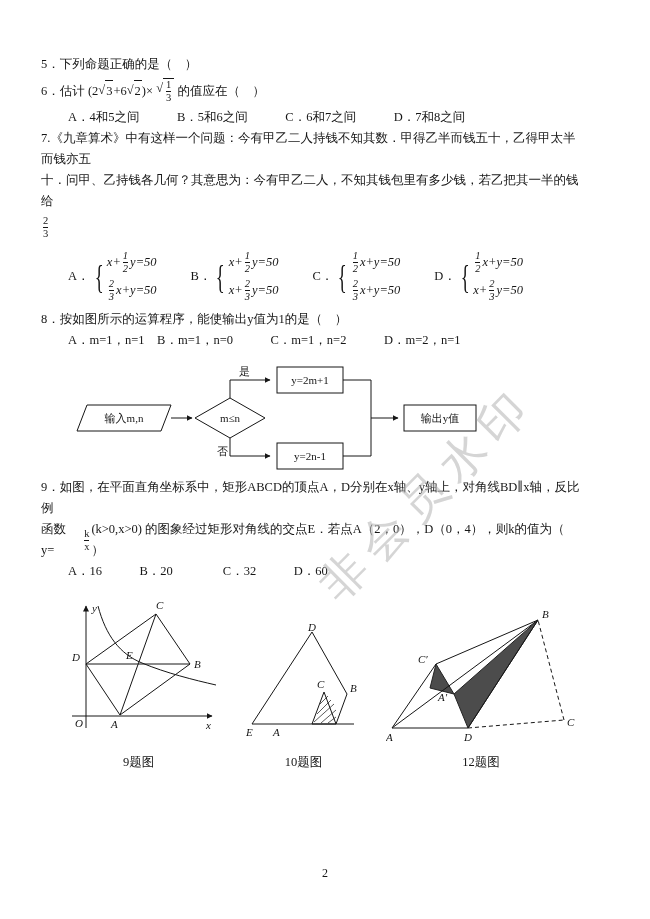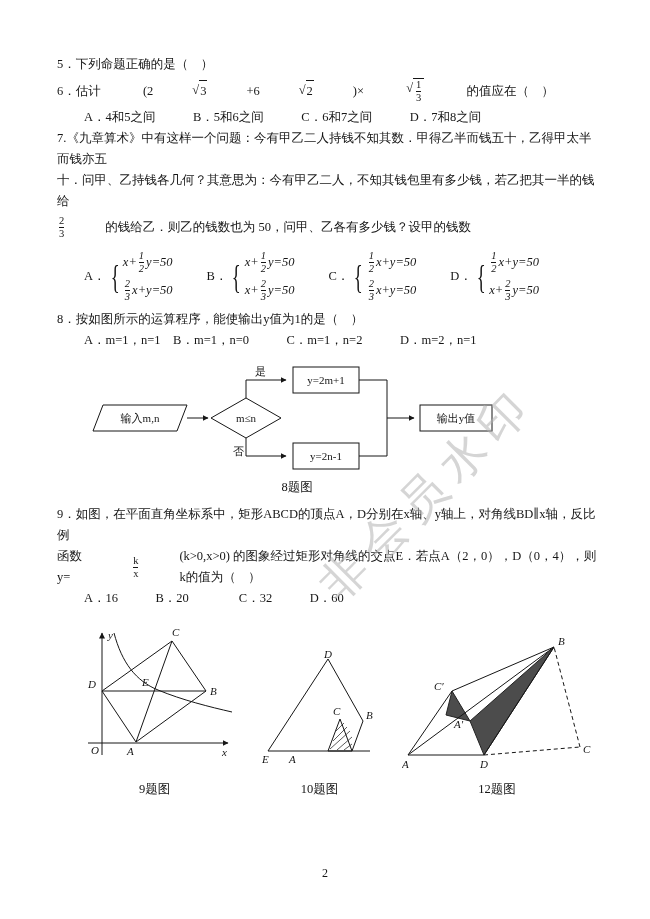--- a/index.html
+++ b/index.html
@@ -5,24 +5,24 @@
   * { box-sizing: border-box; }
   html, body { margin: 0; padding: 0; }
   body {
     width: 650px; height: 919px;
     background: #ffffff;
     font-family: "Liberation Serif", "DejaVu Serif", serif;
     color: #161616;
     position: relative;
     overflow: hidden;
   }
-  .content { position: absolute; left: 57px; top: 54px; width: 545px; font-size: 12.5px; line-height: 21px; }
+  .content { position: absolute; left: 41px; top: 54px; width: 545px; font-size: 12.5px; line-height: 21px; }
   .line { white-space: pre-wrap; }
   .indent { padding-left: 27px; }
-  .mline { display: flex; align-items: center; min-height: 32px; white-space: pre-wrap; gap: 39px; }
+  .mline { display: flex; align-items: center; min-height: 32px; white-space: pre-wrap; }
   .frac { display: inline-flex; flex-direction: column; vertical-align: middle; text-align: center; font-size: 10.5px; line-height: 12px; margin: 0 2px; }
   .frac .den { border-top: 1px solid #161616; }
   .sqrt { display: inline-flex; align-items: flex-start; }
   .rad { border-top: 1px solid #161616; padding: 0 1px; }
   .sys-row { display: flex; margin: 8px 0 6px 0; padding-left: 27px; gap: 34px; }
   .sys-option { display: flex; align-items: center; }
   .opt-label { margin-right: 1px; }
   .brace { display: inline-block; font-size: 34px; font-weight: 400; line-height: 1; transform: scaleX(0.55); margin-right: 0px; }
   .eqs { display: inline-flex; flex-direction: column; row-gap: 3px; font-style: italic; }
   .eq { display: inline-flex; align-items: center; white-space: nowrap; }
@@ -50,21 +50,21 @@
   <div class="line">5．下列命题正确的是（    ）</div>
 
   <div class="mline">
     <span>6．估计 </span><span>(2</span><span class="sqrt">√<span class="rad">3</span></span><span>+6</span><span class="sqrt">√<span class="rad">2</span></span><span>)× </span><span class="sqrt">√<span class="rad"><span class="frac"><span class="num">1</span><span class="den">3</span></span></span></span><span> 的值应在（    ）</span>
   </div>
   <div class="line indent">A．4和5之间　　　B．5和6之间　　　C．6和7之间　　　D．7和8之间</div>
 
   <div class="line">7.《九章算术》中有这样一个问题：今有甲乙二人持钱不知其数．甲得乙半而钱五十，乙得甲太半而钱亦五</div>
   <div class="line">十．问甲、乙持钱各几何？其意思为：今有甲乙二人，不知其钱包里有多少钱，若乙把其一半的钱给</div>
   <div class="mline" style="min-height:30px">
-    <span class="frac"><span class="num">2</span><span class="den">3</span></span><span>的钱给乙．则乙的钱数也为 50，问甲、乙各有多少钱？设甲的钱数</span>
+    <span class="frac"><span class="num">2</span><span class="den">3</span></span>
   </div>
 
   <div class="sys-row">
     <div class="sys-option">
       <span class="opt-label">A．</span>
       <span class="brace">{</span>
       <span class="eqs">
         <span class="eq">
             <span>x+</span>
             <span class="frac">
@@ -179,21 +179,20 @@
       <rect x="206" y="84" width="66" height="26" fill="none" stroke="#161616"></rect>
       <text x="239" y="101" text-anchor="middle" font-size="11">y=2n-1</text>
 
       <polyline points="272,21 300,21 300,59" fill="none" stroke="#161616"></polyline>
       <polyline points="272,97 300,97 300,59" fill="none" stroke="#161616"></polyline>
       <line x1="300" y1="59" x2="327" y2="59" stroke="#161616" marker-end="url(#ah)"></line>
       <rect x="333" y="46" width="72" height="26" fill="none" stroke="#161616"></rect>
       <text x="369" y="63" text-anchor="middle" font-size="11">输出y值</text>
     </svg>
   </div>
-  <div class="flow-caption">8题图</div>
 
   <div class="line">9．如图，在平面直角坐标系中，矩形ABCD的顶点A，D分别在x轴、y轴上，对角线BD∥x轴，反比例</div>
   <div class="mline" style="min-height:30px">
     <span>函数 y=</span><span class="frac"><span class="num">k</span><span class="den">x</span></span><span>(k&gt;0,x&gt;0) 的图象经过矩形对角线的交点E．若点A（2，0），D（0，4），则k的值为（    ）</span>
   </div>
   <div class="line indent">A．16　　　B．20　　　　C．32　　　D．60</div>
 
   <div class="figs">
 
     <div class="fig">

